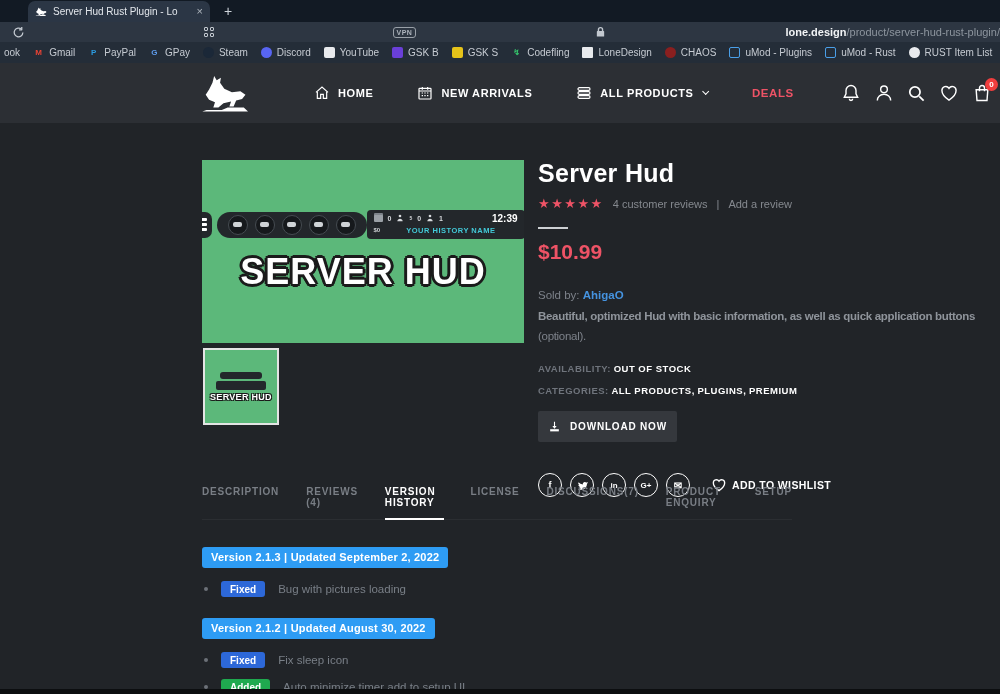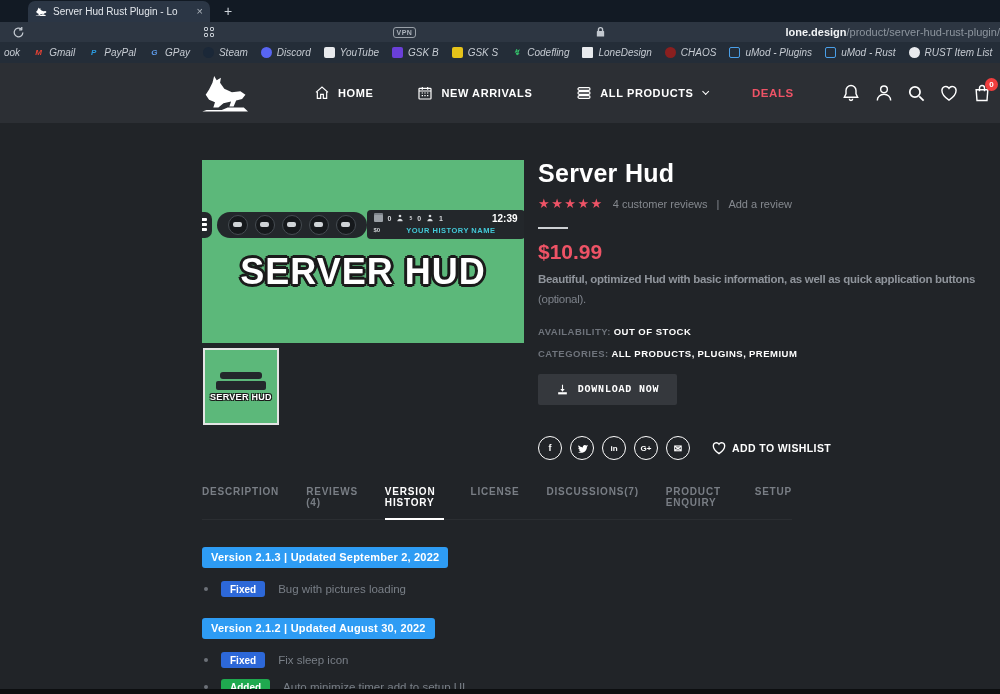--- a/index.html
+++ b/index.html
@@ -20,21 +20,21 @@
   .chrome-ic { color:#c3c9d0; display:flex; align-items:center; }
   .gridic { display:grid; grid-template-columns:4px 4px; grid-template-rows:4px 4px; gap:1.5px; }
   .gridic i { border:1px solid #c3c9d0; border-radius:1px; }
   .vpnbadge { border:1px solid #99a0a8; border-radius:3px; color:#aeb5bd; font-size:7px; font-weight:bold;
     padding:1px 3px; letter-spacing:.5px; }
   .url { font-size:11px; color:#8d959e; white-space:nowrap; }
   .url b { color:#f2f4f6; font-weight:bold; }
 
   .bmbar { height:21px; background:#242d38; display:flex; align-items:center; gap:13px;
     padding:0 4px; overflow:hidden; white-space:nowrap; }
-  .bm { display:flex; align-items:flex-end; gap:5px; color:#c6cbd2; font-size:10px; flex:none;font-style:italic; }
+  .bm { display:flex; align-items:flex-end; gap:5px; color:#c6cbd2; font-size:10px; flex:none; }
   .bm .fav { width:11px; height:11px; border-radius:2px; display:flex; align-items:center;
     justify-content:center; font-size:8px; font-weight:bold; flex:none; }
 
   
   .siteheader { height:60px; background:#2c2f34; position:relative; }
   .logo { position:absolute; left:198px; top:8px; width:56px; height:44px; }
   .mainnav { position:absolute; left:314px; top:0; height:60px; display:flex; align-items:center; gap:44px; }
   .navitem { display:flex; align-items:center; gap:8px; color:#fff; font-size:11px; font-weight:bold;
     letter-spacing:.6px; }
   .navitem svg { stroke:#fff; }
@@ -104,21 +104,21 @@
   .soldby a { color:#4593e0; font-weight:bold; text-decoration:none; }
   .pdesc { margin-top:5px; font-size:11.5px; font-weight:bold; color:#8f949b; line-height:1.75;
     letter-spacing:-.3px; }
   .pdesc .norm { font-weight:normal; color:#7d828a; }
   .metarow { margin-top:17px; font-size:9.5px; }
   .metarow + .metarow { margin-top:11px; }
   .metalabel { color:#6f747c; font-weight:bold; letter-spacing:.5px; }
   .metaval { color:#fff; font-weight:800; letter-spacing:.5px; }
   .dlbtn { margin-top:15px; width:139px; height:31px; background:#35383d; border:none; border-radius:2px;
     color:#fff; font-size:10px; font-weight:bold; letter-spacing:.8px; display:flex; align-items:center;
-    justify-content:center; gap:9px; font-family:Liberation Mono, monospace; }
+    justify-content:center; gap:9px; font-family:Liberation Sans, sans-serif; }
   .socialrow { margin-top:31px; display:flex; align-items:center; gap:8px; }
   .scirc { width:24px; height:24px; border:1.6px solid #fff; border-radius:50%; color:#fff;
     display:flex; align-items:center; justify-content:center; font-size:9px; font-weight:bold; flex:none; }
   .wishlist { display:flex; align-items:center; gap:5px; margin-left:13px; color:#fff;
     font-size:10.5px; font-weight:bold; letter-spacing:.4px; }
 
   
   .ptabs { position:absolute; left:202px; top:363px; width:590px; display:flex; gap:27px;
     border-bottom:1px solid #2b2e32; padding-bottom:11px; }
   .ptab { color:#797e85; font-size:10px; font-weight:bold; letter-spacing:.8px; position:relative; }
@@ -375,20 +375,24 @@
     <div class="pinfo">
       <div class="ptitle">Server Hud</div>
       <div class="ratingrow">
         <span class="stars">★★★★★</span>
         <span class="graylink">4 customer reviews</span>
         <span class="graylink">|</span>
         <span class="graylink">Add a review</span>
       </div>
       <div class="divider"></div>
       <div class="price">$10.99</div>
+      <div class="soldby">
+        <span>Sold by:</span>
+        <a href="#">AhigaO</a>
+      </div>
       <div class="pdesc"><span>Beautiful, optimized Hud with basic information, as well as quick application buttons</span><span class="norm"> (optional).</span></div>
       <div class="metarow">
         <span class="metalabel">AVAILABILITY:</span>
         <span class="metaval">OUT OF STOCK</span>
       </div>
       <div class="metarow">
         <span class="metalabel">CATEGORIES:</span>
         <span class="metaval">ALL PRODUCTS</span><span class="metaval">,</span>
         <span class="metaval">PLUGINS</span><span class="metaval">,</span>
         <span class="metaval">PREMIUM</span>

